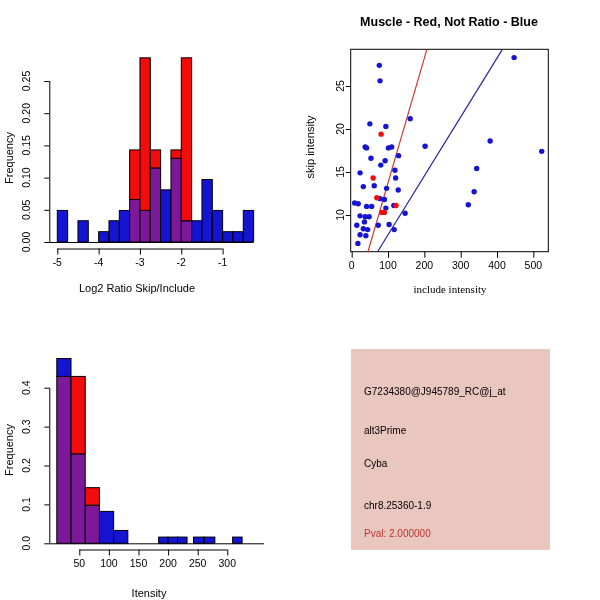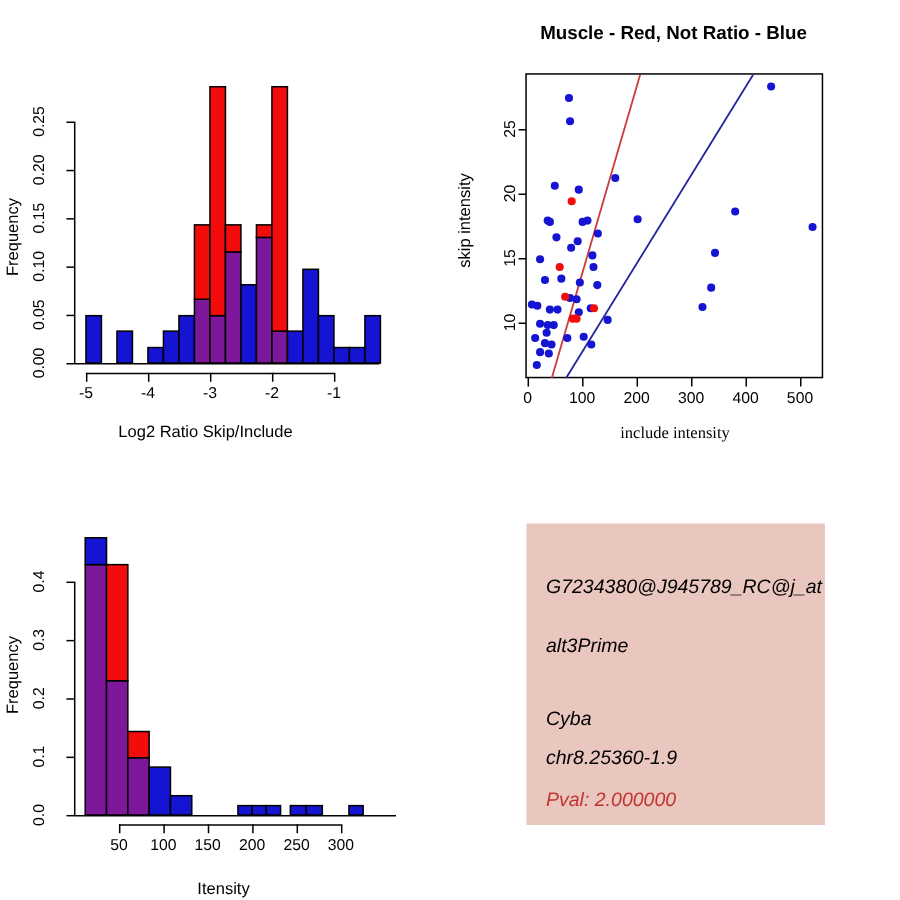--- a/index.html
+++ b/index.html
@@ -5,21 +5,21 @@
   html,body{margin:0;padding:0;background:#fff;}
   #page{position:relative;width:600px;height:600px;background:#ffffff;overflow:hidden;
         font-family:"Liberation Sans", sans-serif;color:#000;}
   svg{position:absolute;left:0;top:0;}
   svg text{font-family:"Liberation Sans", sans-serif;}
   .panel-title{position:absolute;font-weight:bold;font-size:12.5px;white-space:nowrap;}
   .centered{transform:translate(-50%,-50%);}
   .clabel{position:absolute;font-size:11px;white-space:nowrap;transform:translate(-50%,-50%);}
   .rlabel{position:absolute;font-size:11px;white-space:nowrap;transform:translate(-50%,-50%) rotate(-90deg);}
   #info-box{position:absolute;left:351px;top:349px;width:199px;height:201px;}
-  .info-line{position:absolute;left:13px;font-size:13px;white-space:nowrap;transform:translateY(-50%);font-style:italic;}
+  .info-line{position:absolute;left:13px;font-size:10px;white-space:nowrap;transform:translateY(-50%);}
 </style>
 </head>
 <body>
 
 <div id="page">
 
   <svg id="plot" width="600" height="600">
       <line x1="49.3" y1="242.5" x2="253" y2="242.5" stroke="#000000" stroke-width="1"></line>
       <rect x="57.3" y="210.444" width="10.332499999999996" height="31.55600000000001" fill="#1414D2" stroke="#000000" stroke-width="1"></rect>
       <rect x="77.965" y="220.748" width="10.332499999999996" height="21.25200000000001" fill="#1414D2" stroke="#000000" stroke-width="1"></rect>
@@ -192,18 +192,18 @@
   <div class="panel-title centered" style="left:449px;top:22px;">Muscle - Red, Not Ratio - Blue</div>
   <div class="clabel" style="left:450px;top:289px;font-family:Liberation Serif, serif;">include intensity</div>
   <div class="rlabel" style="left:310px;top:147px;">skip intensity</div>
 
   <div class="clabel" style="left:149px;top:593px;">Itensity</div>
   <div class="rlabel" style="left:9px;top:450px;">Frequency</div>
 
   <div id="info-box" style="background: rgb(233, 198, 190);">
     <div class="info-line" style="top:42px;">G7234380@J945789_RC@j_at</div>
     <div class="info-line" style="top:81px;">alt3Prime</div>
-    <div class="info-line" style="top:130px;">Cyba</div>
+    <div class="info-line" style="top:114px;">Cyba</div>
     <div class="info-line" style="top:156px;">chr8.25360-1.9</div>
     <div class="info-line" id="pval-line" style="top: 184px; color: rgb(194, 52, 48); text-align: center;">Pval: 2.000000</div>
   </div>
 
 </div>
 
 </body></html>

